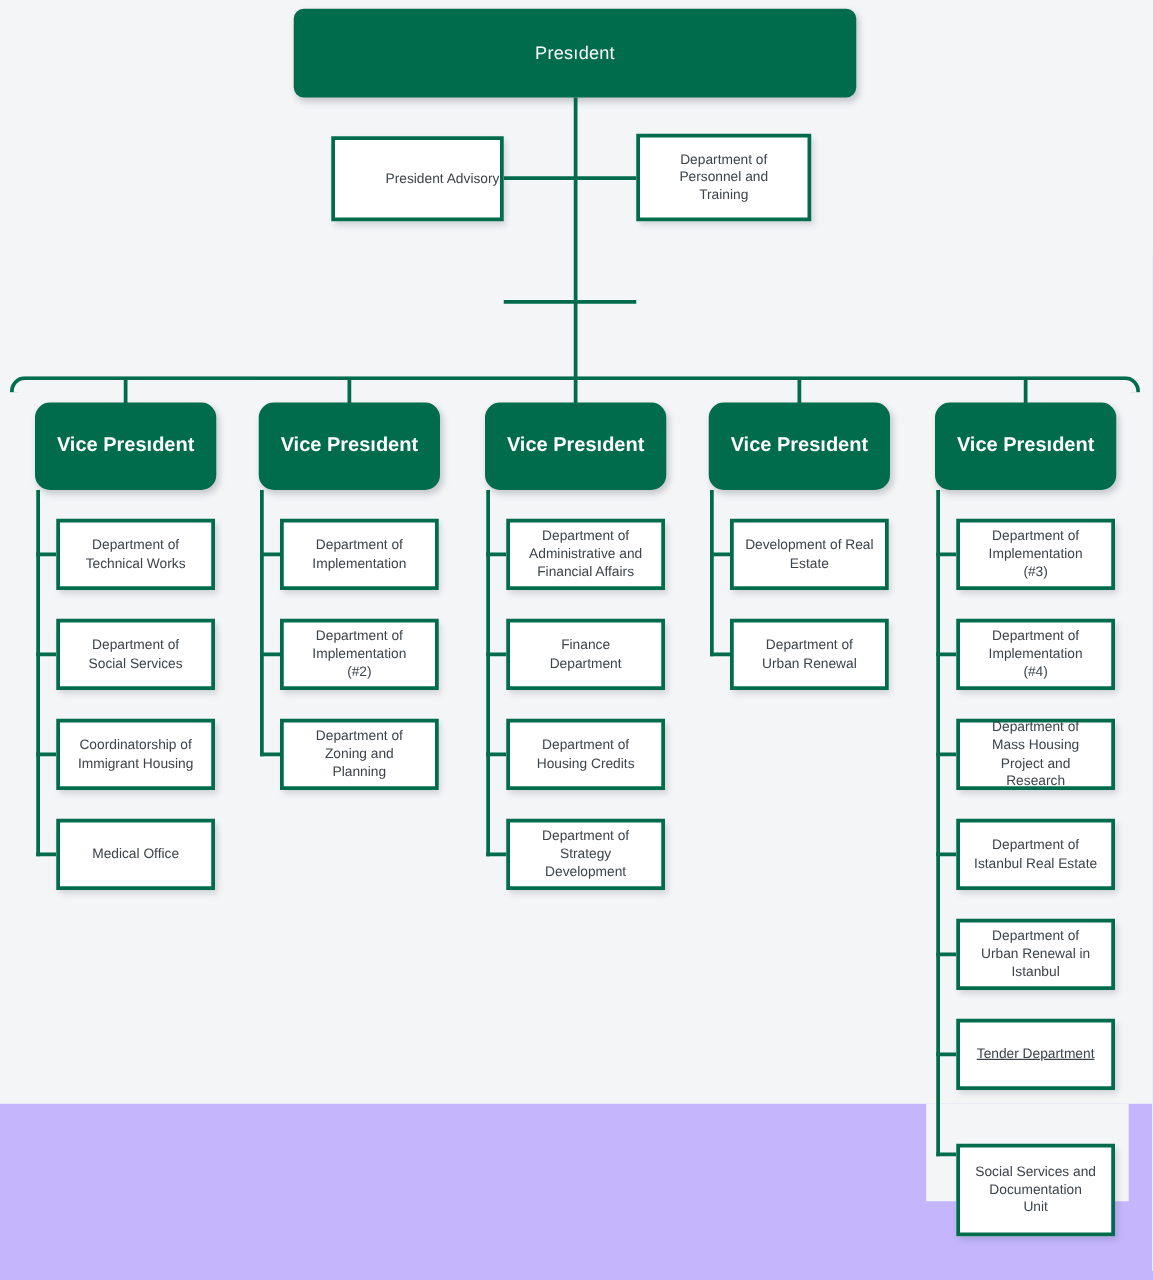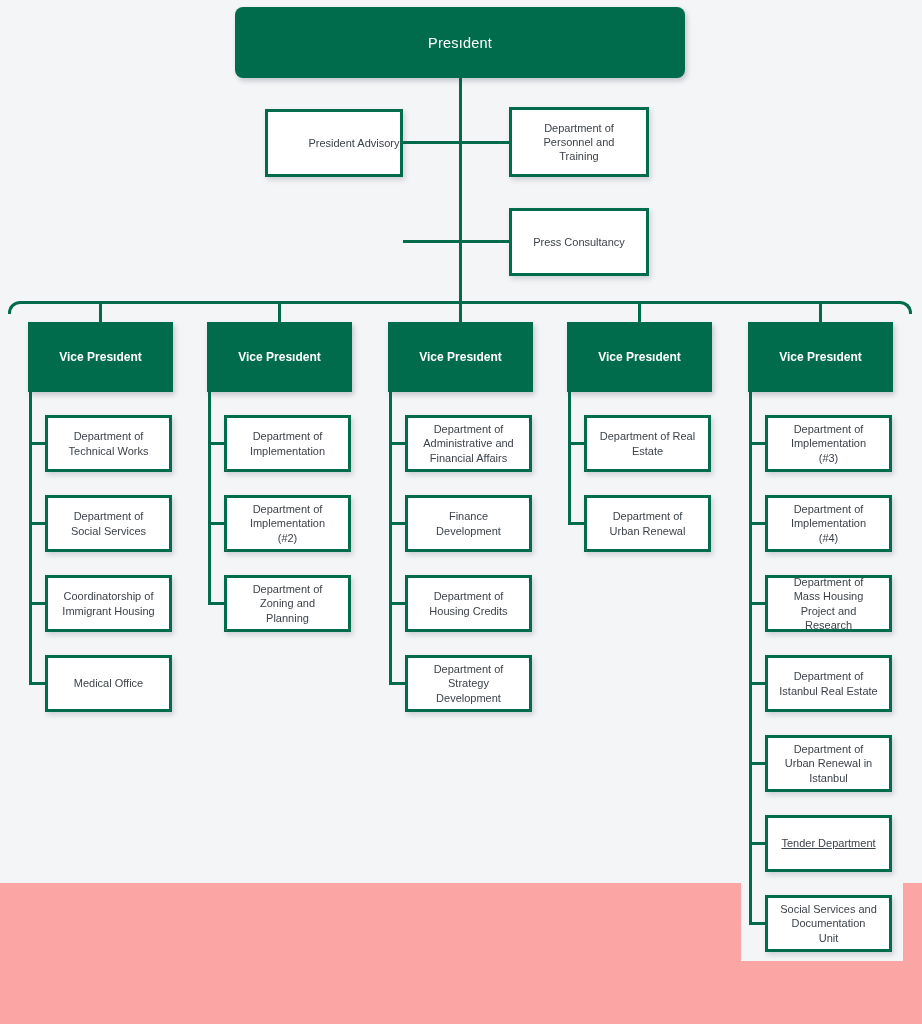--- a/index.html
+++ b/index.html
@@ -4,21 +4,21 @@
 <style>
   :root{
     --green:#006C4B;
     --bg:#F4F5F7;
     --text:#3D434A;
   }
   html,body{margin:0;padding:0;background:#ffffff;}
   #canvas{
     position:relative;
     width:922px;height:1024px;
-    background:#fca5a5;
+    background:#c4b5fd;
     font-family:"Liberation Sans", sans-serif;
     overflow:hidden;
   }
   .bg-rect{position:absolute;background:var(--bg);}
   .node{
     position:absolute;
     box-sizing:border-box;
     display:flex;align-items:center;justify-content:center;
     text-align:center;
     white-space:pre-line;
@@ -35,22 +35,22 @@
     background:var(--green);
     color:#ffffff;
     box-shadow:2px 3px 5px rgba(55,65,80,.25);
   }
   .president{
     border-radius:8px;
     font-size:14.5px;
     letter-spacing:.2px;
   }
   .vp{
-    border-radius:0;
-    font-size:12px;
+    border-radius:12px;
+    font-size:16px;
     font-weight:bold;
   }
   .line{position:absolute;background:var(--green);}
   .bracket{
     position:absolute;
     box-sizing:border-box;
     border-top:3px solid var(--green);
     border-left:3px solid var(--green);
     border-right:3px solid var(--green);
     border-radius:12px 12px 0 0;
@@ -106,21 +106,20 @@
   <div class="line" style="left:749px;top:762px;width:16px;height:3px;"></div>
   <div class="line" style="left:749px;top:842px;width:16px;height:3px;"></div>
   <div class="line" style="left:749px;top:922px;width:16px;height:3px;"></div>
 
   <div class="node node-green president" style="left:235px;top:7px;width:450px;height:71px;">Presıdent</div>
 
   <div class="node node-white" style="left:265px;top:109px;width:138px;height:68px;padding-left:40px;">President Advisory</div>
   <div class="node node-white" style="left:509px;top:107px;width:140px;height:70px;">Department of
 Personnel and
 Training</div>
-  <div class="node node-white" style="left:509px;top:208px;width:140px;height:68px;">Press Consultancy</div>
 
   <div class="node node-green vp" style="left:28px;top:322px;width:145px;height:70px;">Vice Presıdent</div>
   <div class="node node-green vp" style="left:207px;top:322px;width:145px;height:70px;">Vice Presıdent</div>
   <div class="node node-green vp" style="left:388px;top:322px;width:145px;height:70px;">Vice Presıdent</div>
   <div class="node node-green vp" style="left:567px;top:322px;width:145px;height:70px;">Vice Presıdent</div>
   <div class="node node-green vp" style="left:748px;top:322px;width:145px;height:70px;">Vice Presıdent</div>
 
   <div class="node node-white" style="left:45px;top:415px;width:127px;height:57px;">Department of
 Technical Works</div>
   <div class="node node-white" style="left:45px;top:495px;width:127px;height:57px;">Department of
@@ -135,45 +134,45 @@
 Implementation
 (#2)</div>
   <div class="node node-white" style="left:224px;top:575px;width:127px;height:57px;">Department of
 Zoning and
 Planning</div>
 
   <div class="node node-white" style="left:405px;top:415px;width:127px;height:57px;">Department of
 Administrative and
 Financial Affairs</div>
   <div class="node node-white" style="left:405px;top:495px;width:127px;height:57px;">Finance
-Development</div>
+Department</div>
   <div class="node node-white" style="left:405px;top:575px;width:127px;height:57px;">Department of
 Housing Credits</div>
   <div class="node node-white" style="left:405px;top:655px;width:127px;height:57px;">Department of
 Strategy
 Development</div>
 
-  <div class="node node-white" style="left:584px;top:415px;width:127px;height:57px;">Department of Real
+  <div class="node node-white" style="left:584px;top:415px;width:127px;height:57px;">Development of Real
 Estate</div>
   <div class="node node-white" style="left:584px;top:495px;width:127px;height:57px;">Department of
 Urban Renewal</div>
 
   <div class="node node-white" style="left:765px;top:415px;width:127px;height:57px;">Department of
 Implementation
 (#3)</div>
   <div class="node node-white" style="left:765px;top:495px;width:127px;height:57px;">Department of
 Implementation
 (#4)</div>
   <div class="node node-white" style="left:765px;top:575px;width:127px;height:57px;">Department of
 Mass Housing
 Project and
 Research</div>
   <div class="node node-white" style="left:765px;top:655px;width:127px;height:57px;">Department of
 Istanbul Real Estate</div>
   <div class="node node-white" style="left:765px;top:735px;width:127px;height:57px;">Department of
 Urban Renewal in
 Istanbul</div>
   <div class="node node-white" style="left:765px;top:815px;width:127px;height:57px;text-decoration:underline;">Tender Department</div>
-  <div class="node node-white" style="left:765px;top:895px;width:127px;height:57px;">Social Services and
+  <div class="node node-white" style="left:765px;top:915px;width:127px;height:74px;">Social Services and
 Documentation
 Unit</div>
 
 </div>
 
 </body></html>

